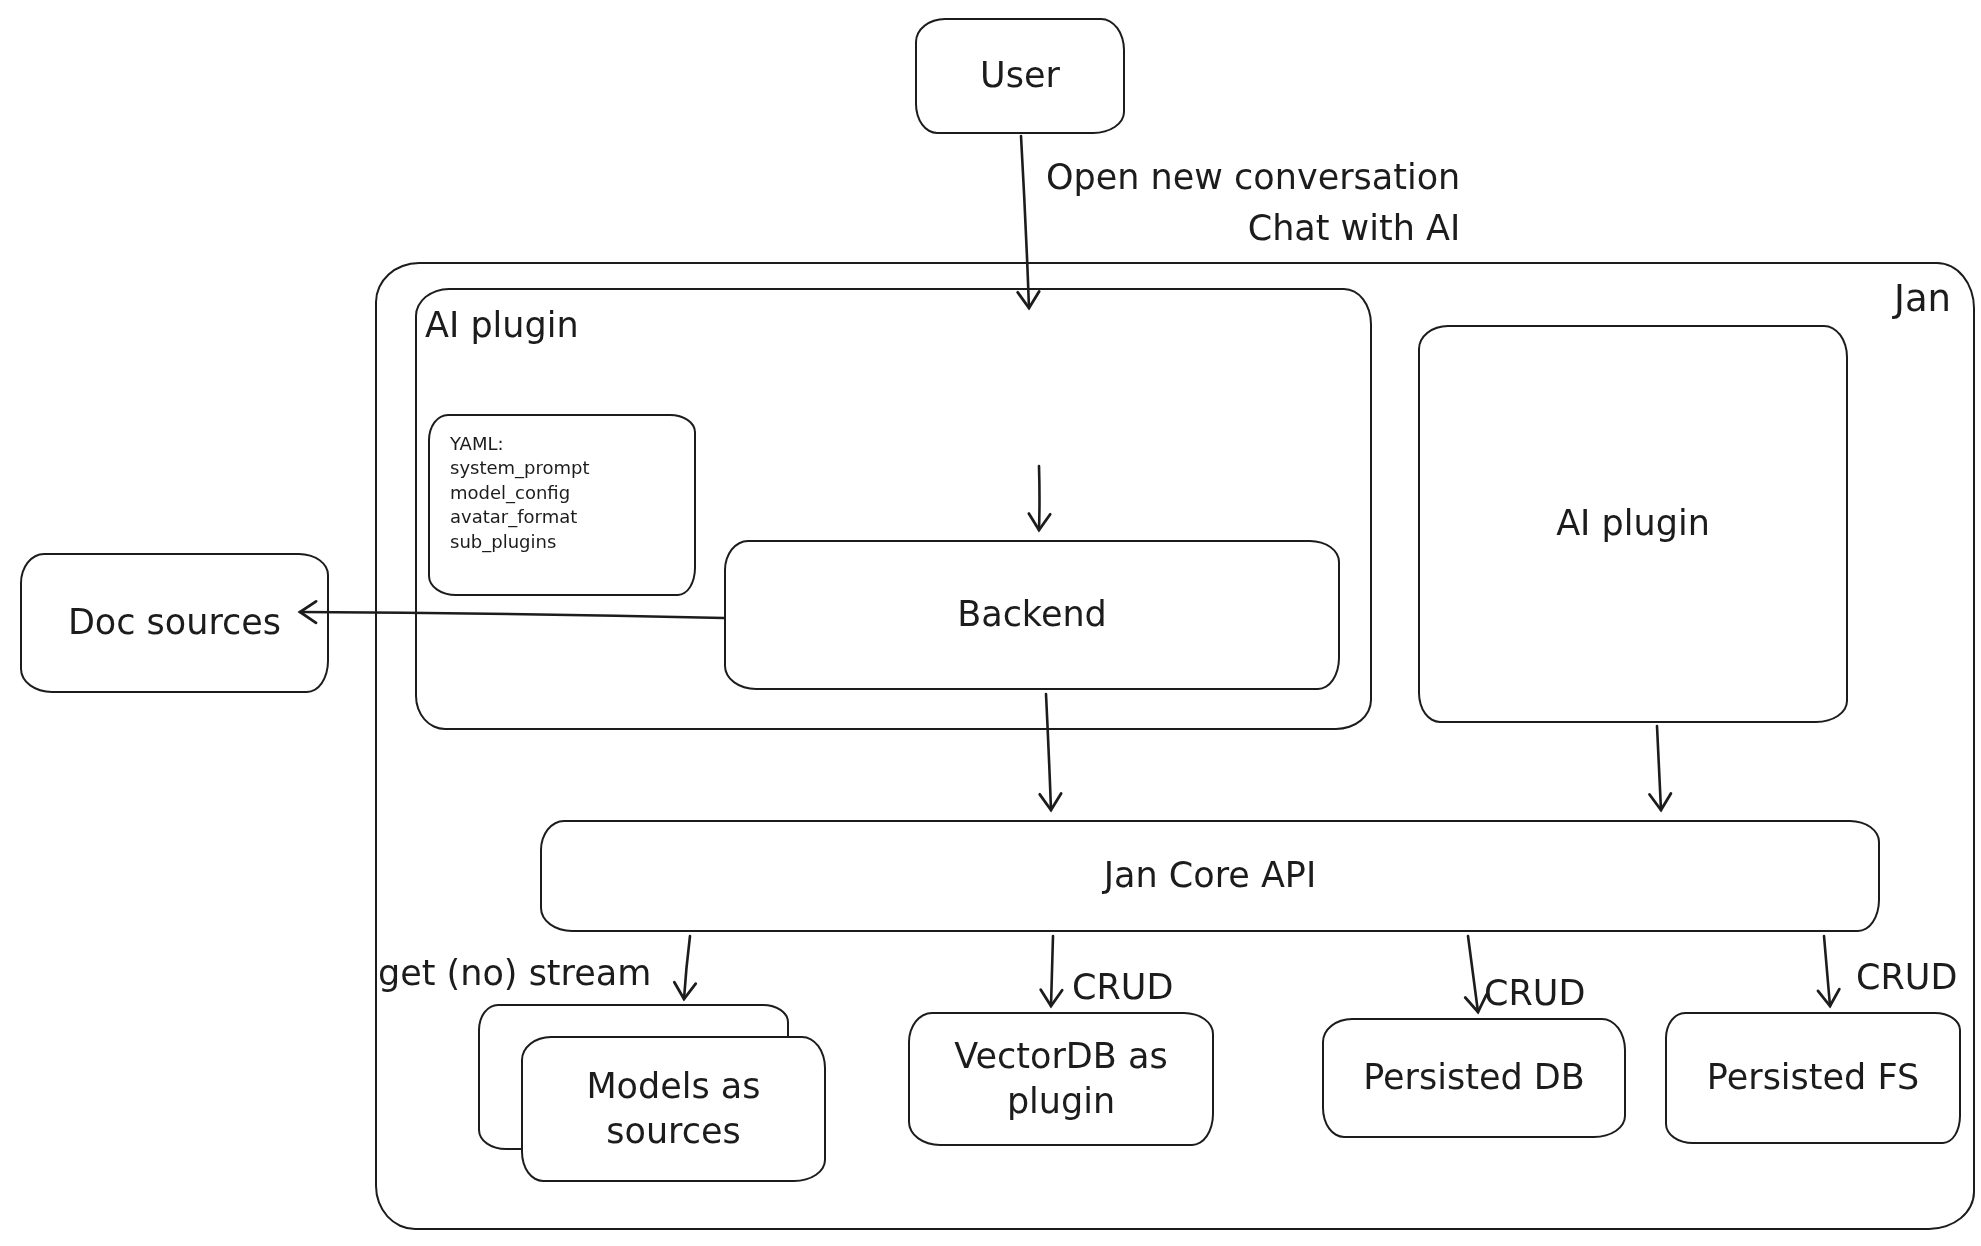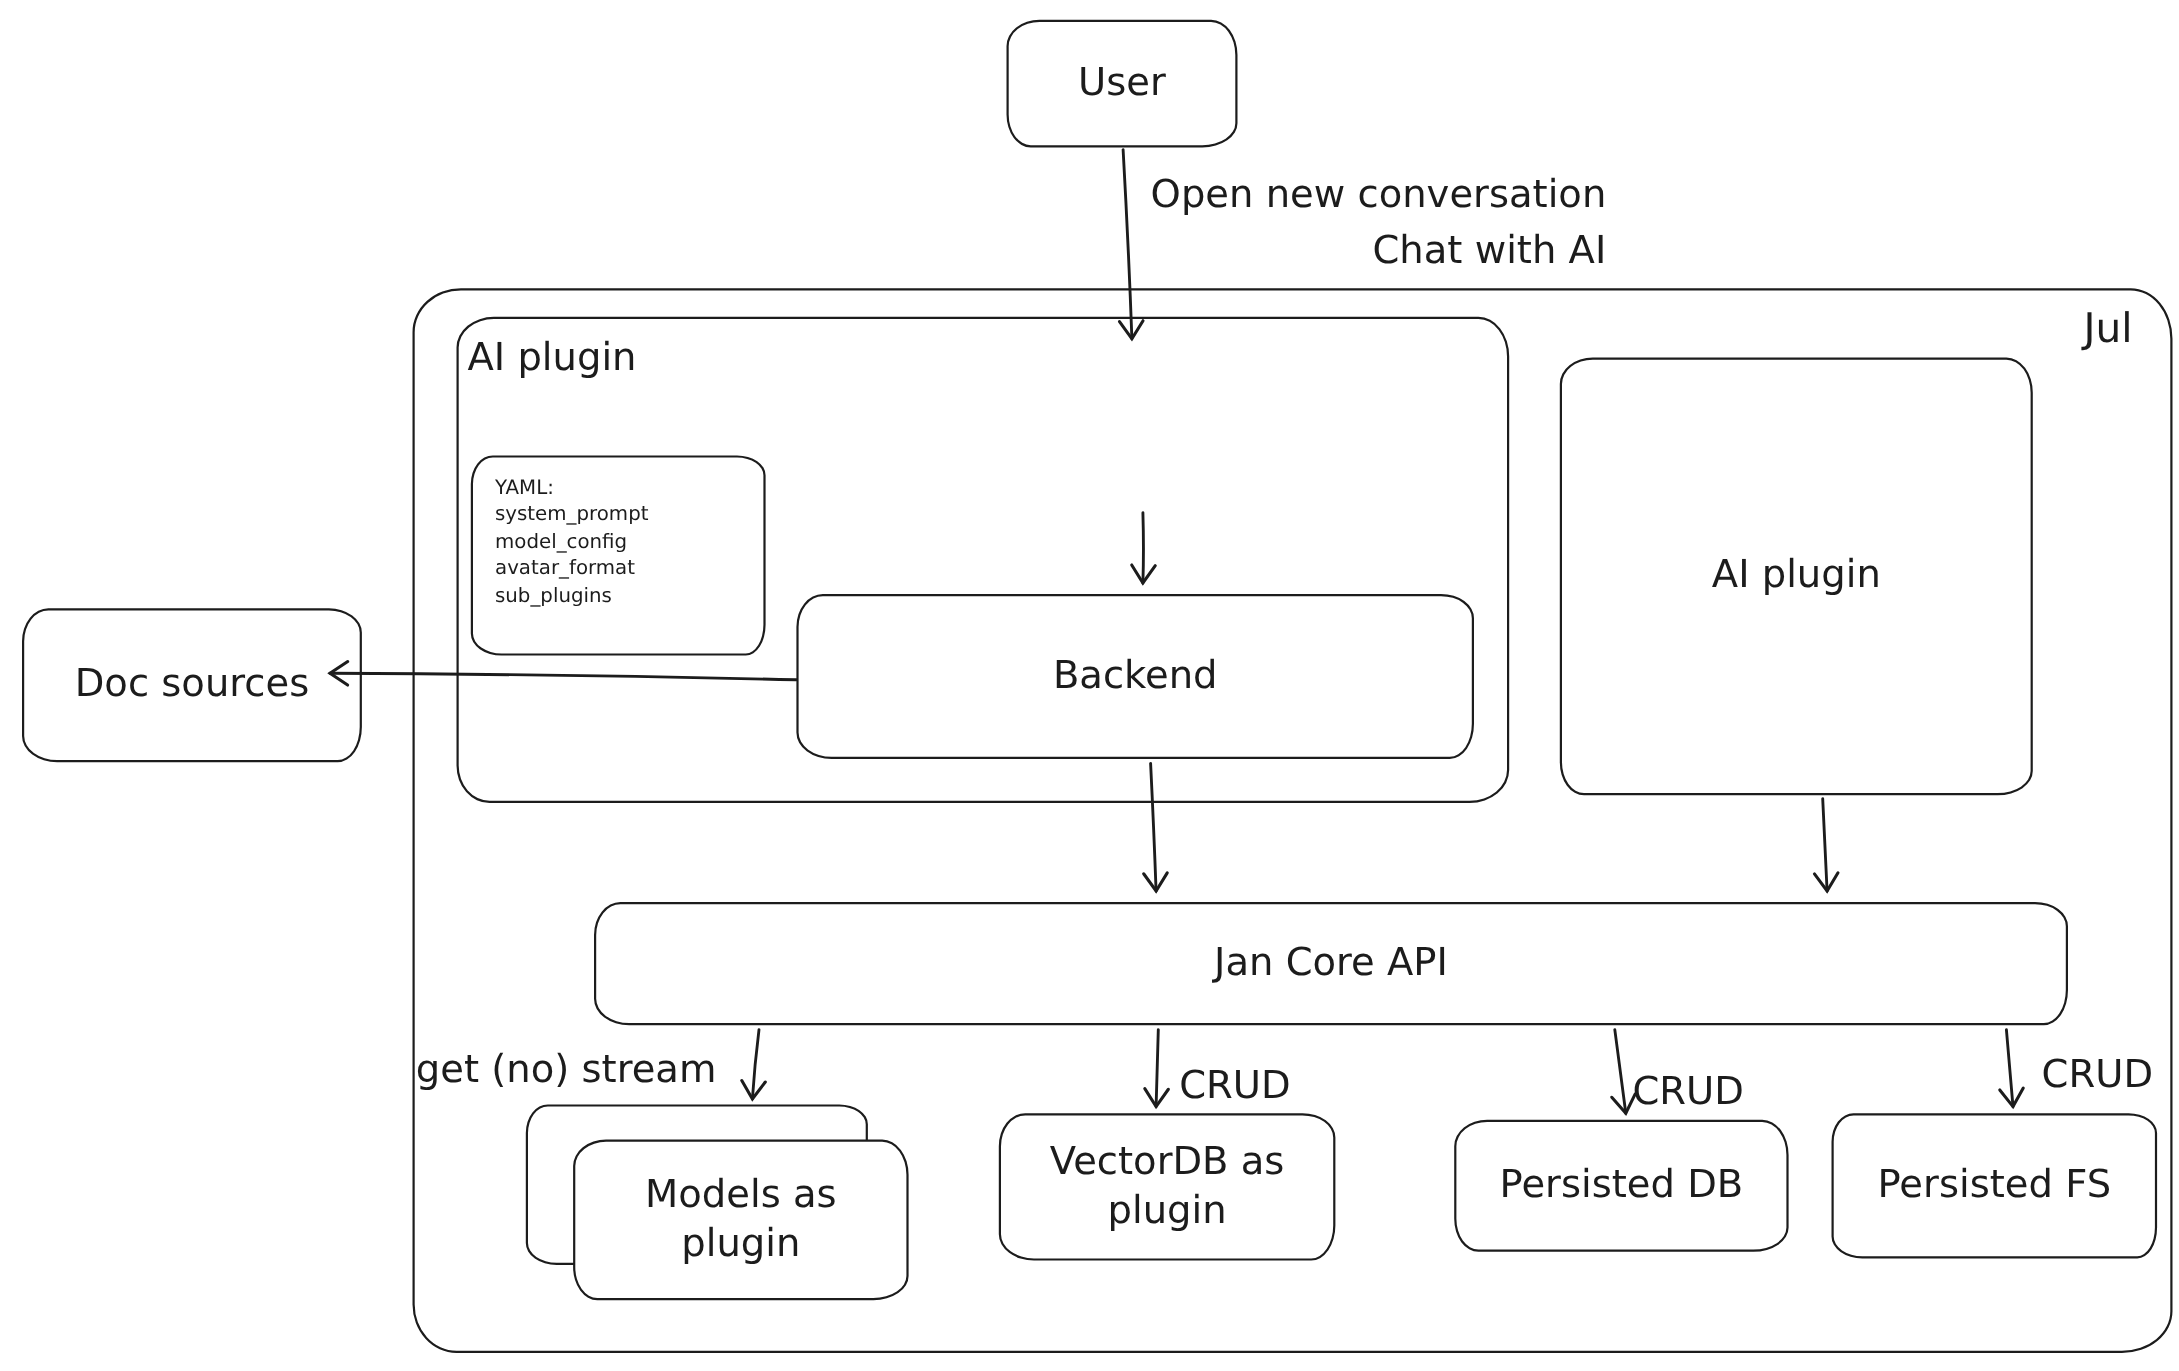--- a/index.html
+++ b/index.html
@@ -58,21 +58,21 @@
     stroke-width: 2.6;
     stroke-linecap: round;
   }
 </style>
 </head>
 <body>
 
 <div class="canvas">
 
   <div class="node container-box" style="left:375px; top:262px; width:1600px; height:968px;"></div>
-  <div class="floating-label" style="left:1894px; top:272px; font-size:37px;">Jul</div>
+  <div class="floating-label" style="left:1894px; top:272px; font-size:37px;">Jan</div>
 
   <div class="node group-box" style="left:415px; top:288px; width:957px; height:442px;"></div>
   <div class="floating-label" style="left:425px; top:300px;">AI plugin</div>
 
 
   <div class="node r3 note" style="left:428px; top:414px; width:268px; height:182px;">
     <div>
       <div>YAML:</div>
       <div>system_prompt</div>
       <div>model_config</div>
@@ -89,21 +89,21 @@
     <span>AI plugin</span>
   </div>
 
   <div class="node r2" style="left:540px; top:820px; width:1340px; height:112px;">
     <span>Jan Core API</span>
   </div>
 
   <div class="node r3" style="left:478px; top:1004px; width:311px; height:146px;"></div>
   <div class="node r1 pre" style="left:521px; top:1036px; width:305px; height:146px;">
     <span class="pre">Models as
-plugin</span>
+sources</span>
   </div>
 
   <div class="node r2 pre" style="left:908px; top:1012px; width:306px; height:134px;">
     <span class="pre">VectorDB as
 plugin</span>
   </div>
 
   <div class="node r1" style="left:1322px; top:1018px; width:304px; height:120px;">
     <span>Persisted DB</span>
   </div>

